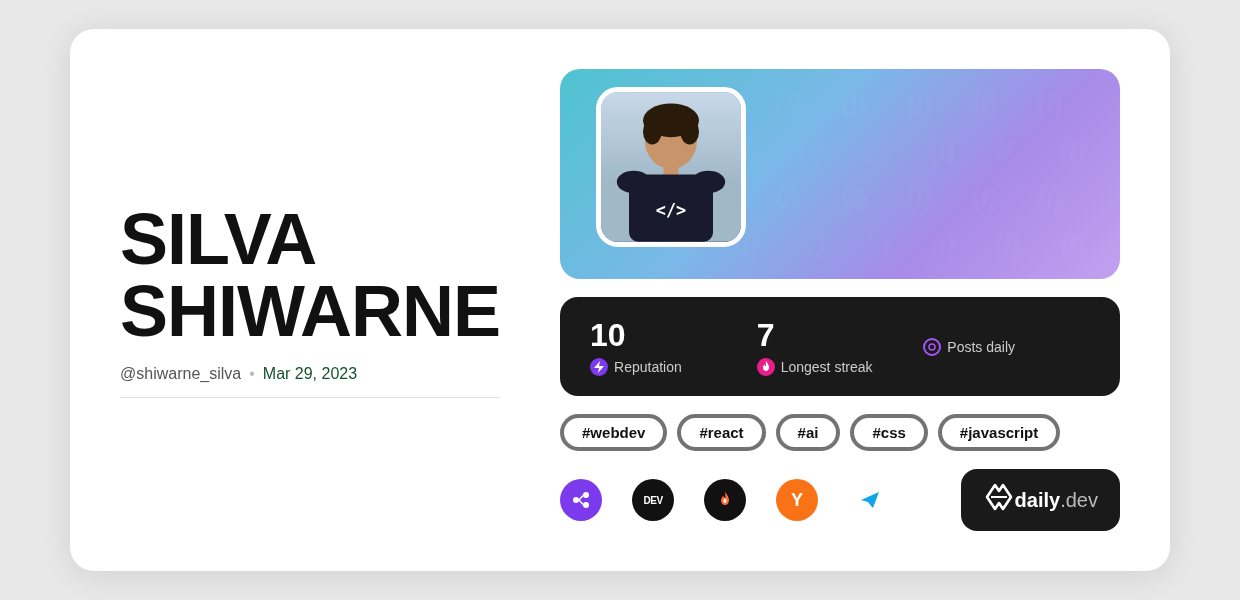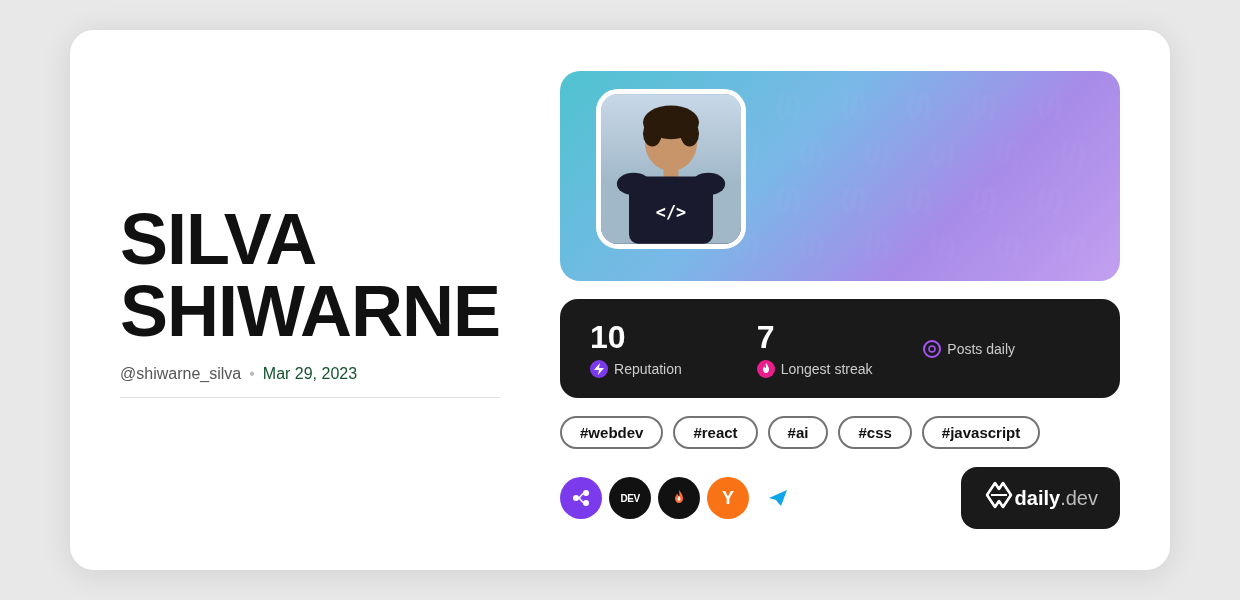--- a/index.html
+++ b/index.html
@@ -156,39 +156,39 @@
       color: #fff;
     }
 
     
     .tags-row {
       display: flex;
       gap: 10px;
       flex-wrap: wrap;
     }
     .tag-pill {
-      border: 2px solid #737373;
+      border: 4px solid #737373;
       border-radius: 50px;
       padding: 6px 18px;
       font-size: 15px;
       font-weight: 700;
       color: #111;
       background: #fff;
     }
 
     
     .bottom-row {
       display: flex;
       align-items: center;
       justify-content: space-between;
     }
     .social-icons {
       display: flex;
       align-items: center;
-      gap: 7px;
+      gap: 30px;
     }
     .social-icon-circle {
       width: 42px;
       height: 42px;
       border-radius: 50%;
       display: flex;
       align-items: center;
       justify-content: center;
       font-size: 15px;
       font-weight: 800;

